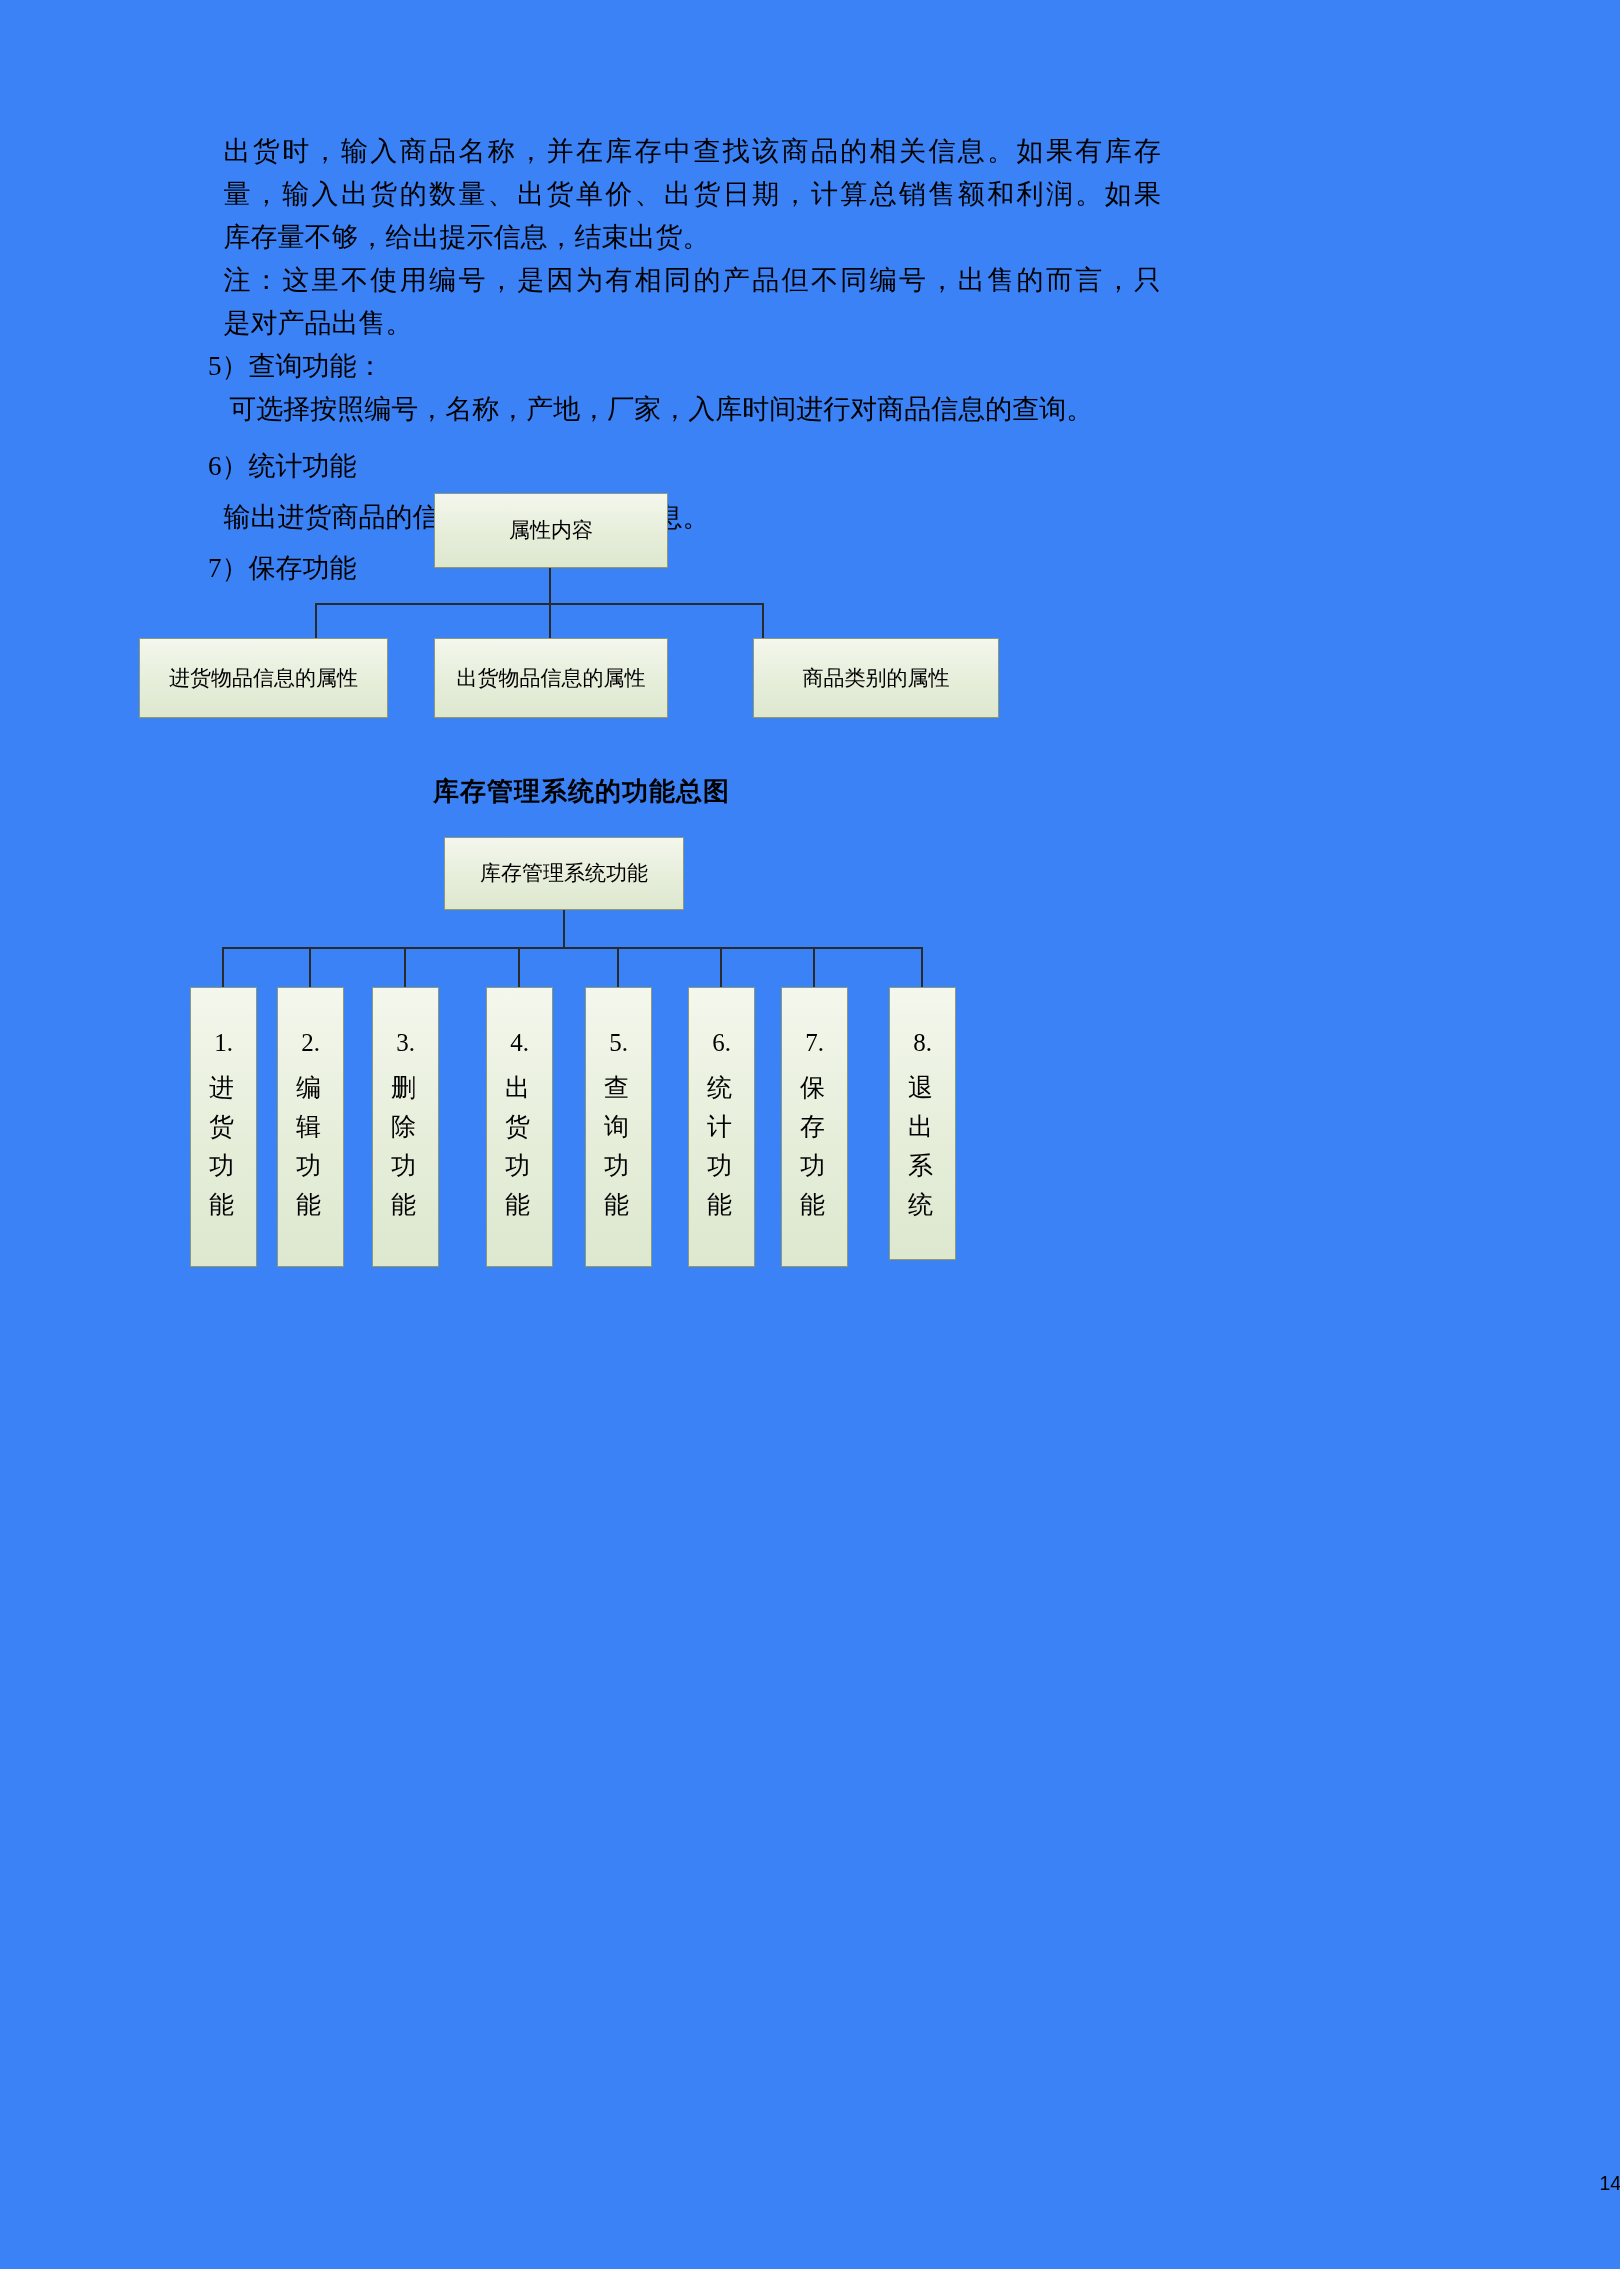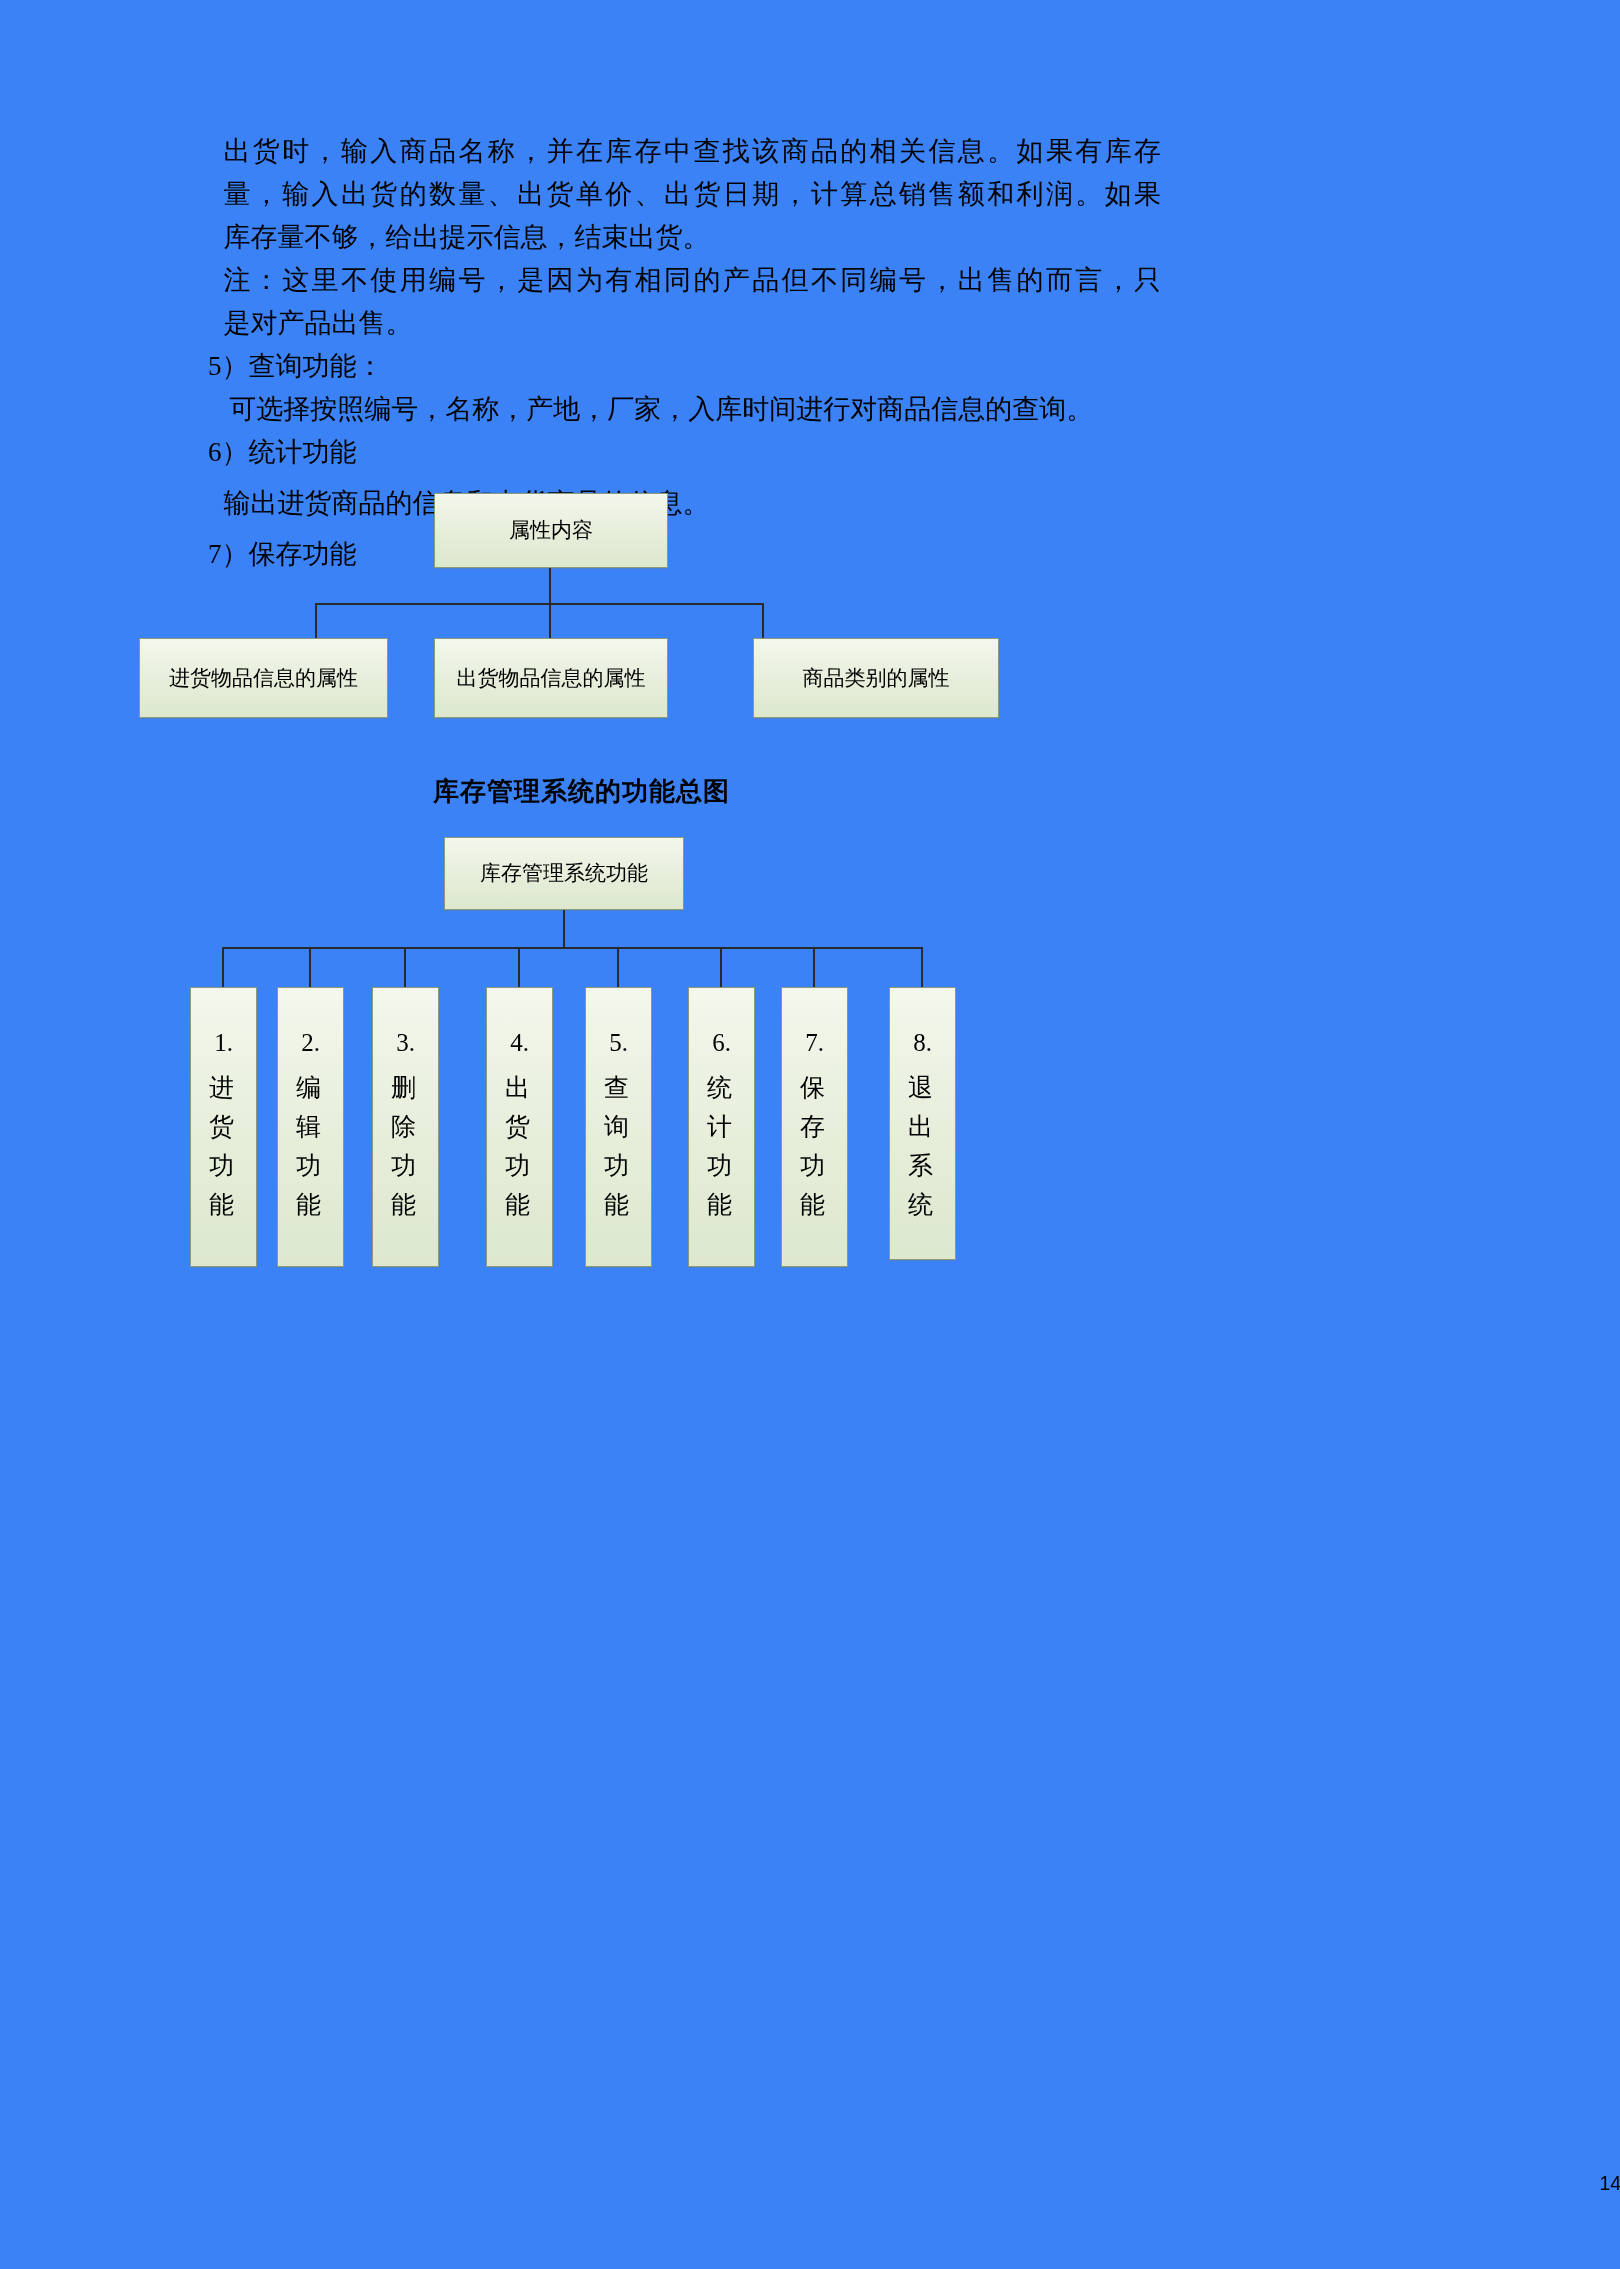--- a/index.html
+++ b/index.html
@@ -22,21 +22,21 @@
     top: 130px;
     width: 953px;
     font-size: 27px;
     line-height: 43px;
   }
   .tl { text-align: left; }
   .tl.full { text-align: justify; text-align-last: justify; }
   .ind-a { margin-left: 15.5px; }   
   .ind-b { margin-left: 0px; }    
   .ind-c { margin-left: 21.3px; }   
-  .gap-s { margin-top: 0; }
+  .gap-s { margin-top: 14px; }
   .gap-m { margin-top: 7.8px; }
 
   
   .diagram { position: absolute; left: 0; width: 1621px; }
   .d1 { top: 490px; height: 238px; }
   .d2 { top: 833px; height: 446px; }
 
   .box {
     position: absolute;
     border: 1.9px solid #8d9a79;

